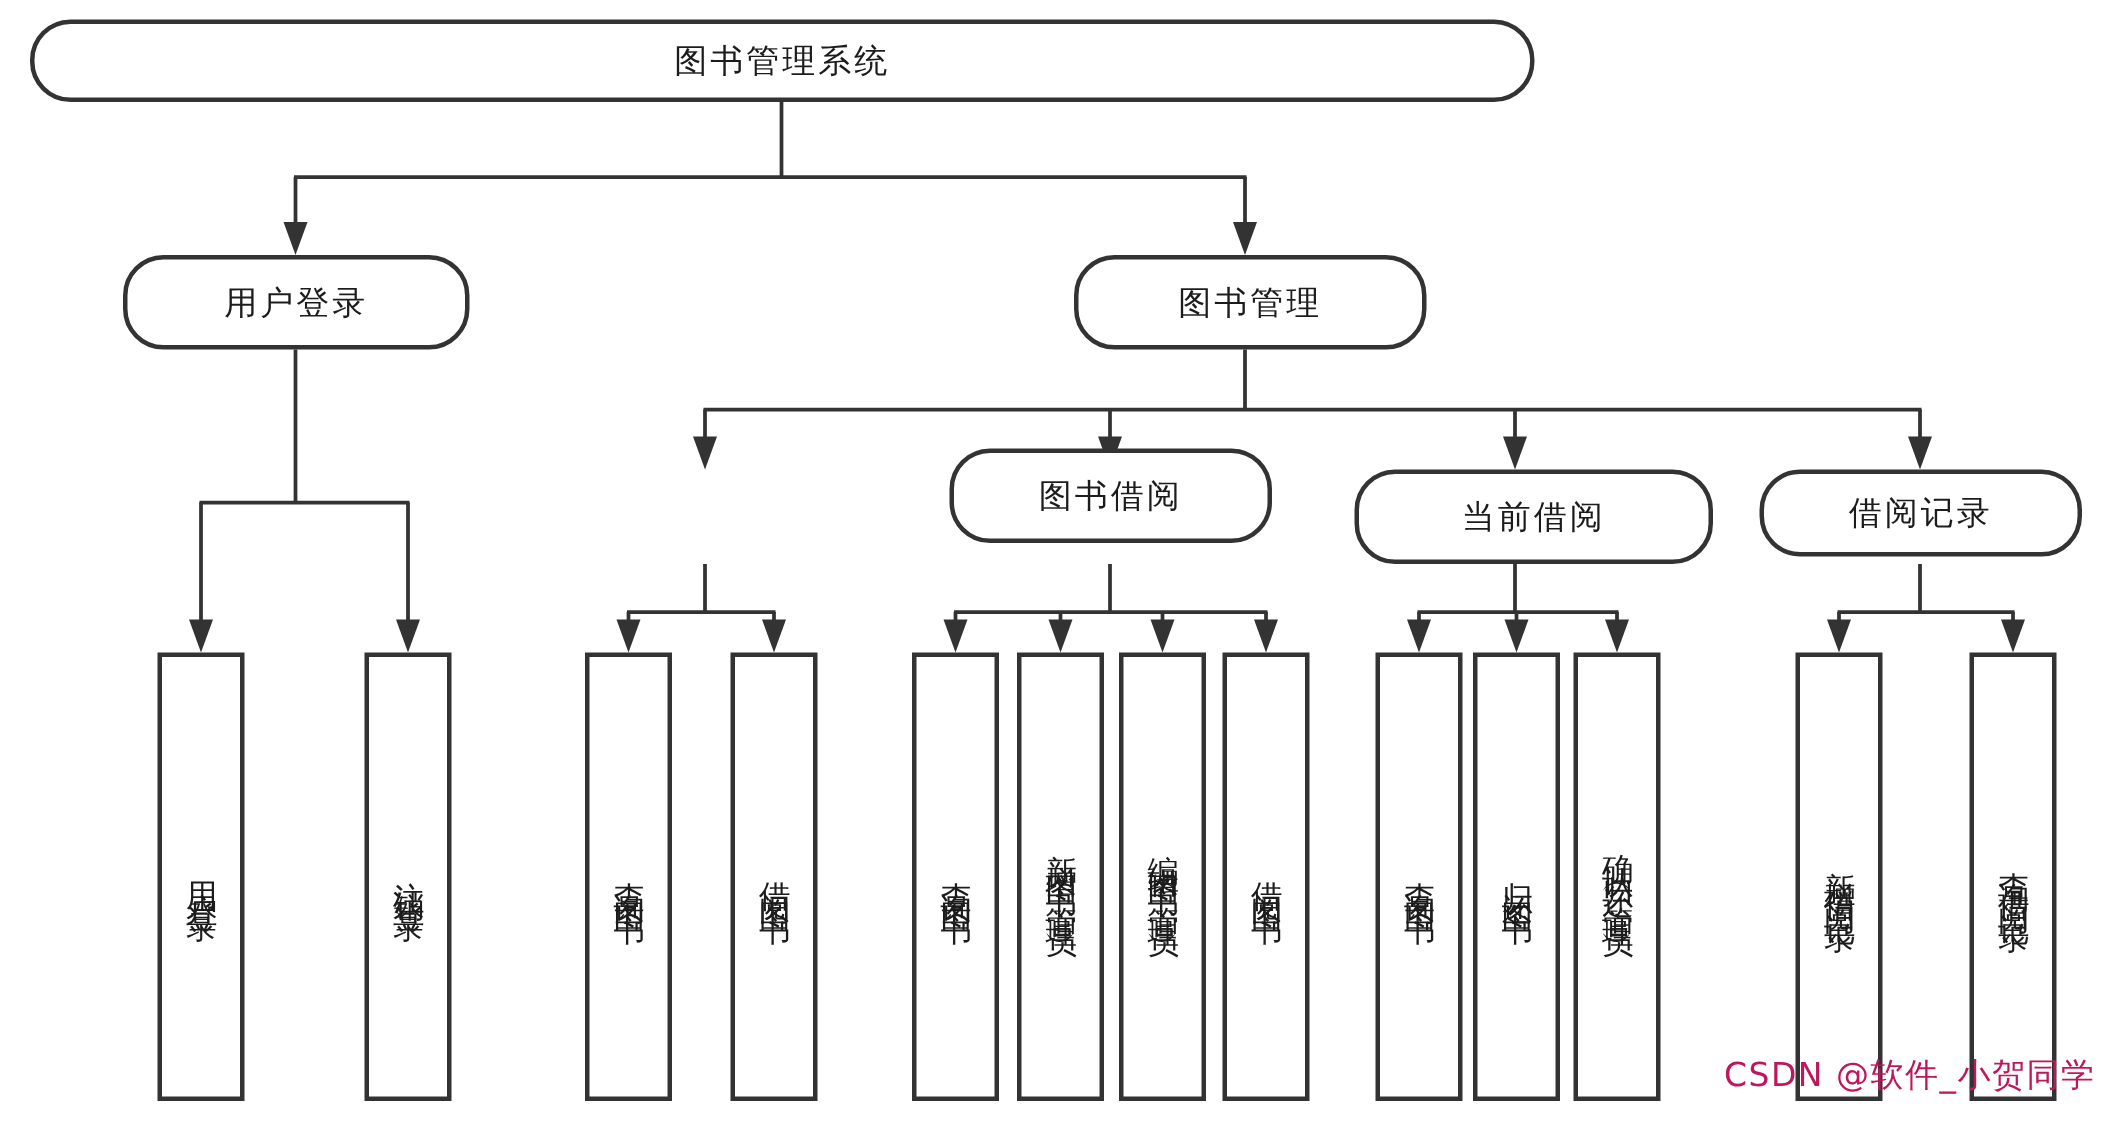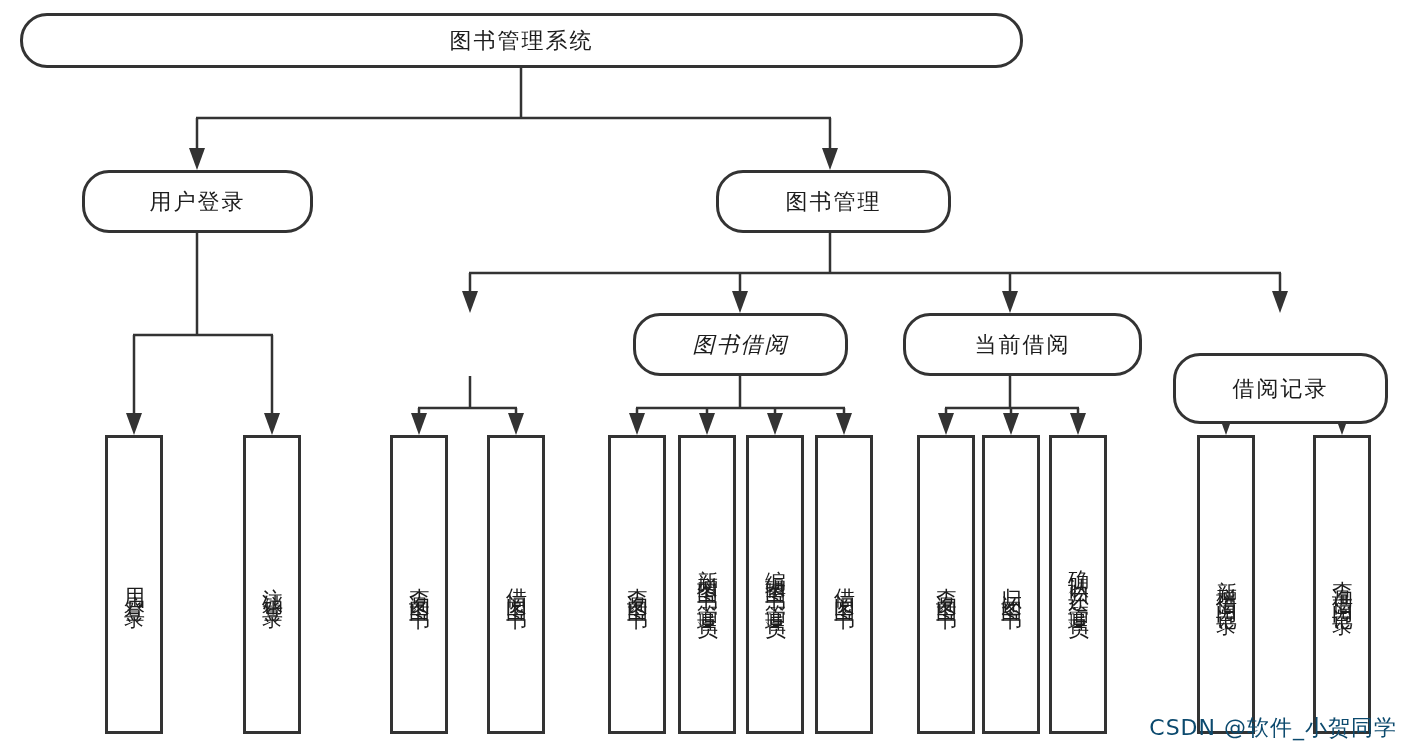--- a/index.html
+++ b/index.html
@@ -43,23 +43,23 @@
   .box.v {
     writing-mode: vertical-rl;
     text-orientation: mixed;
     font-size: 21px;
     letter-spacing: 7px;
     line-height: 1;
   }
   .watermark {
     position: absolute;
     right: 8px;
-    bottom: 4px;
+    bottom: 15px;
     font-size: 22px;
-    color: #0c4a6e;
+    color: #be185d;
     letter-spacing: 1px;
     white-space: nowrap;
   }
 </style>
 </head>
 <body>
 
 <div class="canvas">
 
   <svg class="wires" viewBox="0 0 1405 747" xmlns="http://www.w3.org/2000/svg">
@@ -126,23 +126,23 @@
       <polygon points="1218,413 1234,413 1226,435"></polygon>
       <polygon points="1334,413 1350,413 1342,435"></polygon>
     </g>
   </svg>
 
   <div class="box h" style="left:20px; top:13px; width:1003px; height:55px;">图书管理系统</div>
 
   <div class="box h" style="left:82px; top:170px; width:231px; height:63px;">用户登录</div>
   <div class="box h" style="left:716px; top:170px; width:235px; height:63px;">图书管理</div>
 
-  <div class="box h" style="left:633px; top:313px; width:215px; height:63px;font-style:italic;">图书借阅</div>
+  <div class="box h" style="left:633px; top:299px; width:215px; height:63px;">图书借阅</div>
   <div class="box h" style="left:903px; top:313px; width:239px; height:63px;">当前借阅</div>
-  <div class="box h" style="left:1173px; top:313px; width:215px; height:71px;margin-top:40px;">借阅记录</div>
+  <div class="box h" style="left:1173px; top:313px; width:215px; height:58px;">借阅记录</div>
 
   <div class="box v" style="left:105px; top:435px; width:58px; height:299px;">用户登录</div>
   <div class="box v" style="left:243px; top:435px; width:58px; height:299px;">注销登录</div>
 
   <div class="box v" style="left:390px; top:435px; width:58px; height:299px;">查询图书</div>
   <div class="box v" style="left:487px; top:435px; width:58px; height:299px;">借阅图书</div>
 
   <div class="box v" style="left:608px; top:435px; width:58px; height:299px;">查询图书</div>
   <div class="box v" style="left:678px; top:435px; width:58px; height:299px;">新增图书（管理员）</div>
   <div class="box v" style="left:746px; top:435px; width:58px; height:299px;">编辑图书（管理员）</div>

